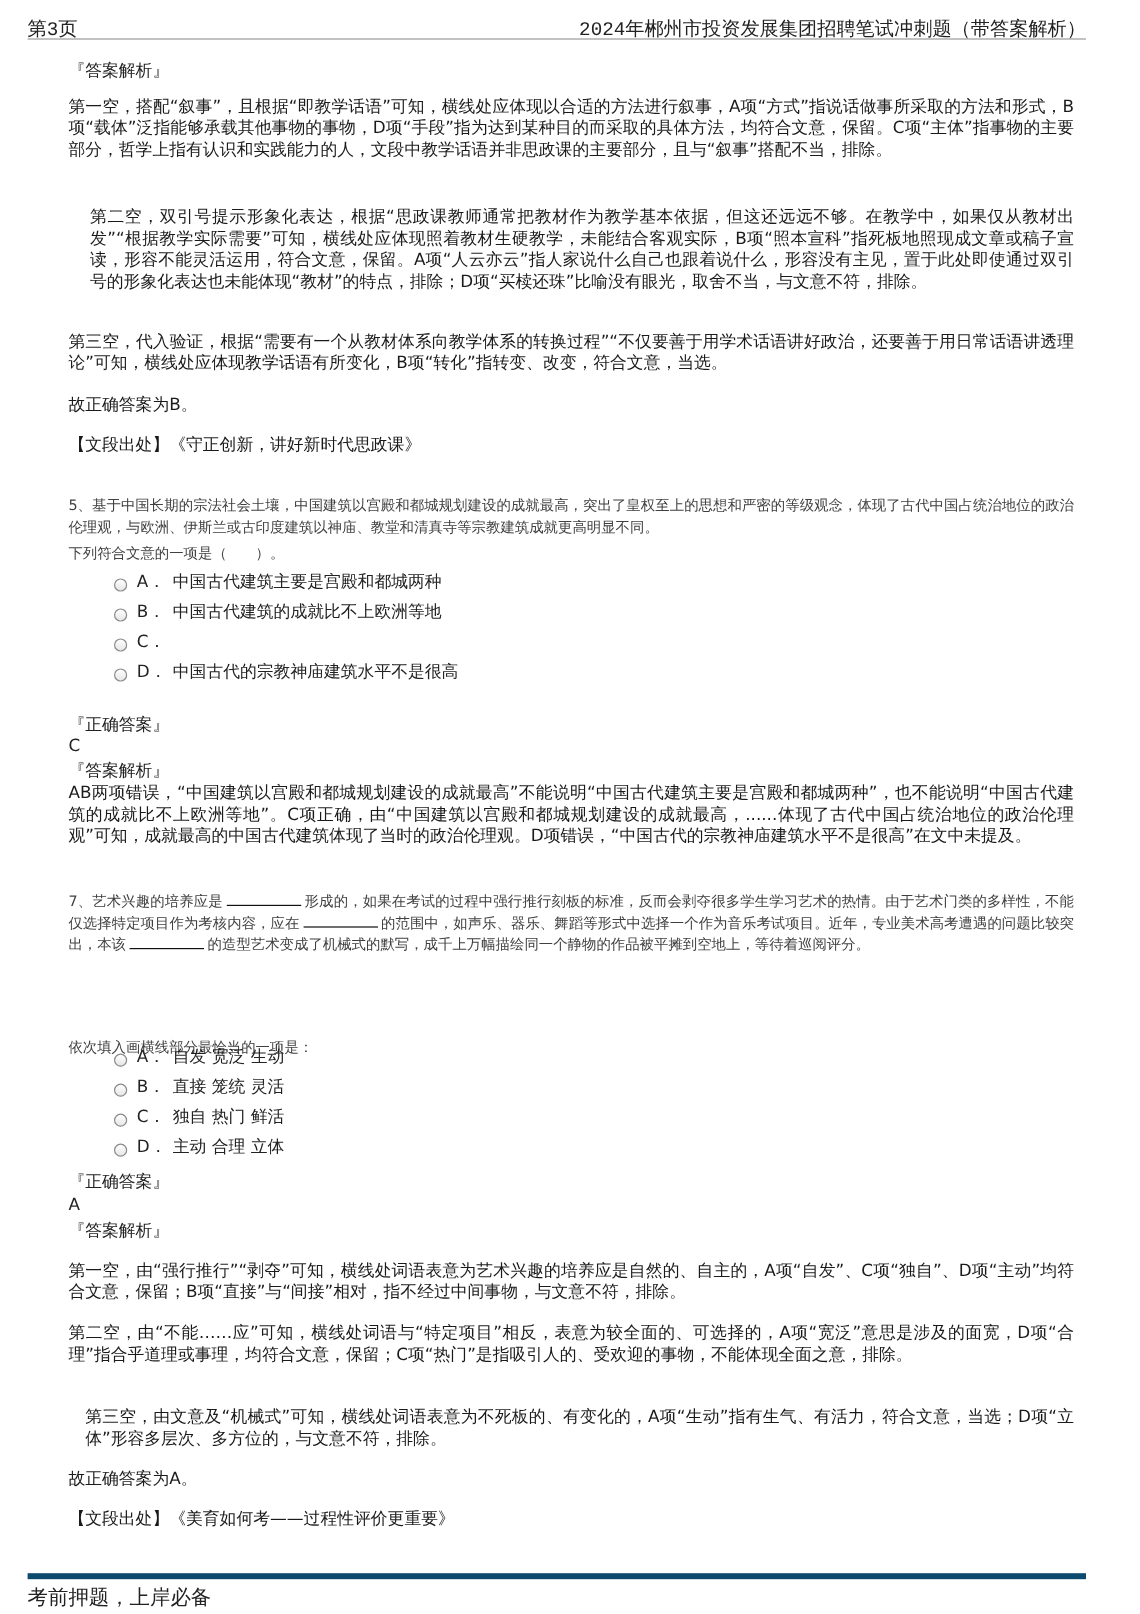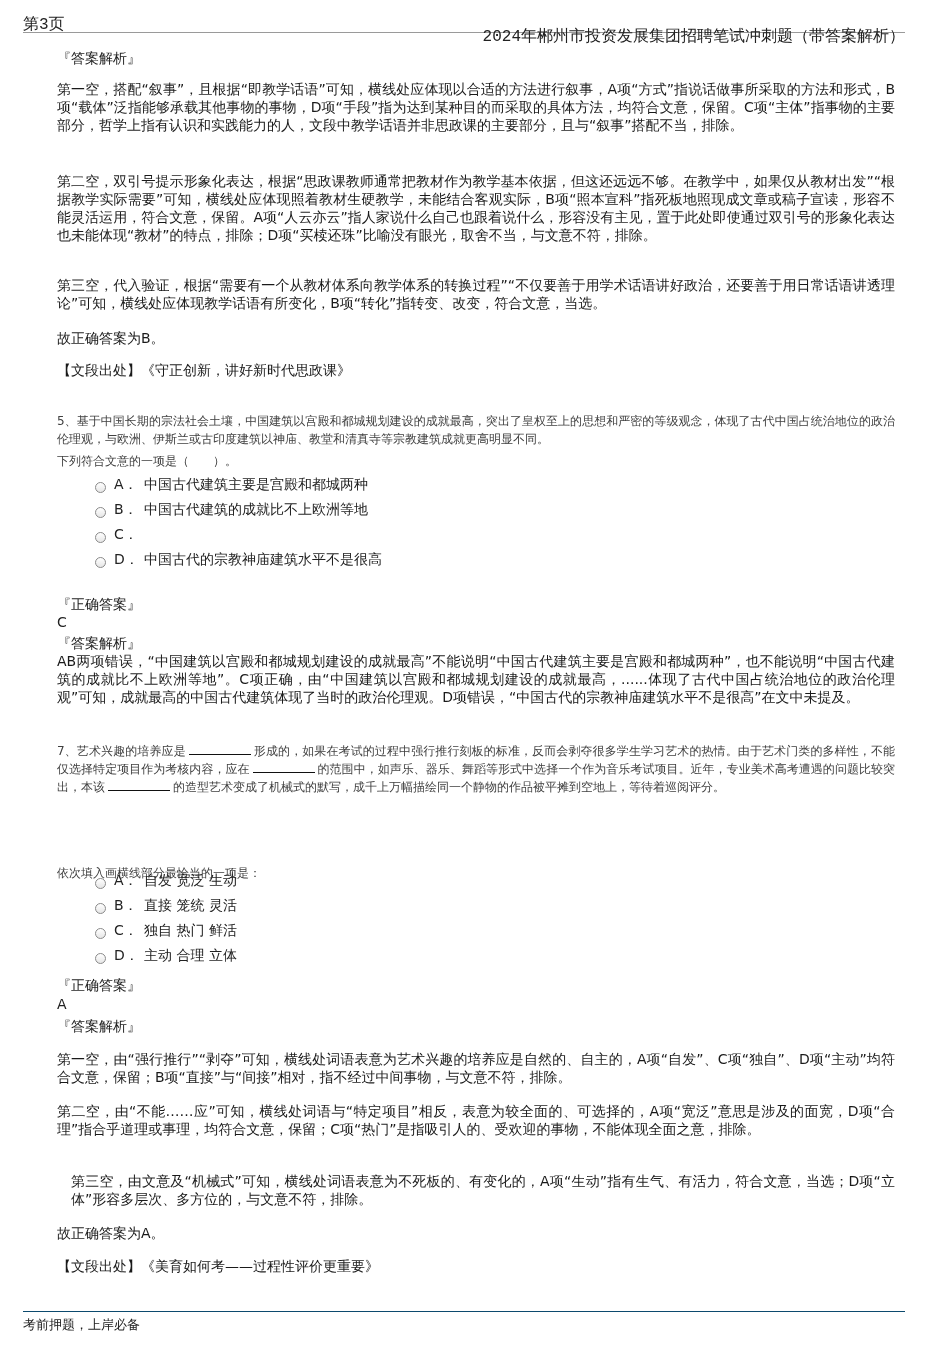--- a/index.html
+++ b/index.html
@@ -8,26 +8,26 @@
     font-family: "DejaVu Sans", "Liberation Sans", sans-serif;
     color: #1a1a1a;
   }
   .header {
     position: absolute; left: 23px; right: 45px; top: 12px; height: 20px;
     border-bottom: 1px solid #9a9a9a;
     font-family: Liberation Mono, monospace;
     font-size: 16px; color: #222;
   }
   .header .left { position: absolute; left: 0; top: 2px; }
-  .header .right { position: absolute; right: 0; top: 2px; margin-top: 12px; }
+  .header .right { position: absolute; right: 0; top: 2px; }
   .footer {
     position: absolute; left: 23px; right: 45px; top: 1311px; height: 24px;
-    border-top: 1px solid #0c4a6e;
+    border-top: 5px solid #0c4a6e;
     font-family: "Liberation Sans", "DejaVu Sans", sans-serif;
-    font-size: 13px; color: #222;
+    font-size: 17px; color: #222;
   }
   .footer .left { position: absolute; left: 0; top: 4px; }
   .footer .right { position: absolute; right: 14px; top: 4px; margin-top: 32px; }
   .content {
     position: absolute; left: 57px; width: 838px; top: 44px;
   }
   .label { font-size: 14px; line-height: 19px; color: #222; }
   .para { font-size: 14px; line-height: 18px; color: #1a1a1a; text-align: justify; }
   .small { font-size: 12px; line-height: 18px; color: #404040; text-align: justify; }
   .opt { display: flex; align-items: center; height: 25px; margin-left: 38px; font-size: 14px; color: #222; }
@@ -51,24 +51,24 @@
   <span class="left">第3页</span>
   <span class="right">2024年郴州市投资发展集团招聘笔试冲刺题（带答案解析）</span>
 </div>
 
 <div class="content">
 
   <div class="abs" style="top:4px;">
     <span class="label">『答案解析』</span>
   </div>
   <div class="abs para" style="top:36px;">第一空，搭配“叙事”，且根据“即教学话语”可知，横线处应体现以合适的方法进行叙事，A项“方式”指说话做事所采取的方法和形式，B项“载体”泛指能够承载其他事物的事物，D项“手段”指为达到某种目的而采取的具体方法，均符合文意，保留。C项“主体”指事物的主要部分，哲学上指有认识和实践能力的人，文段中教学话语并非思政课的主要部分，且与“叙事”搭配不当，排除。</div>
-  <div class="abs para" style="top:128px;">第二空，双引号提示形象化表达，根据“思政课教师通常把教材作为教学基本依据，但这还远远不够。在教学中，如果仅从教材出发”“根据教学实际需要”可知，横线处应体现照着教材生硬教学，未能结合客观实际，B项“照本宣科”指死板地照现成文章或稿子宣读，形容不能灵活运用，符合文意，保留。A项“人云亦云”指人家说什么自己也跟着说什么，形容没有主见，置于此处即使通过双引号的形象化表达也未能体现“教材”的特点，排除；D项“买椟还珠”比喻没有眼光，取舍不当，与文意不符，排除。</div>
+  <div class="abs para" style="top:128px;margin-left:18px;">第二空，双引号提示形象化表达，根据“思政课教师通常把教材作为教学基本依据，但这还远远不够。在教学中，如果仅从教材出发”“根据教学实际需要”可知，横线处应体现照着教材生硬教学，未能结合客观实际，B项“照本宣科”指死板地照现成文章或稿子宣读，形容不能灵活运用，符合文意，保留。A项“人云亦云”指人家说什么自己也跟着说什么，形容没有主见，置于此处即使通过双引号的形象化表达也未能体现“教材”的特点，排除；D项“买椟还珠”比喻没有眼光，取舍不当，与文意不符，排除。</div>
   <div class="abs para" style="top:232px;">第三空，代入验证，根据“需要有一个从教材体系向教学体系的转换过程”“不仅要善于用学术话语讲好政治，还要善于用日常话语讲透理论”可知，横线处应体现教学话语有所变化，B项“转化”指转变、改变，符合文意，当选。</div>
   <div class="abs para" style="top:285px;">故正确答案为B。</div>
-  <div class="abs para" style="top:318px;font-family:Liberation Serif, serif;">
+  <div class="abs para" style="top:318px;">
     <span>【文段出处】</span><span>《守正创新，讲好新时代思政课》</span>
   </div>
 
   <div class="abs small" style="top:368px;">5、基于中国长期的宗法社会土壤，中国建筑以宫殿和都城规划建设的成就最高，突出了皇权至上的思想和严密的等级观念，体现了古代中国占统治地位的政治伦理观，与欧洲、伊斯兰或古印度建筑以神庙、教堂和清真寺等宗教建筑成就更高明显不同。</div>
   <div class="abs small" style="top:408px;">下列符合文意的一项是（　　）。</div>
   <div class="abs" style="top:428px;">
     <div class="opt">
       <span class="radio"></span>
       <span class="letter">A．</span>
       <span>中国古代建筑主要是宫殿和都城两种</span>

